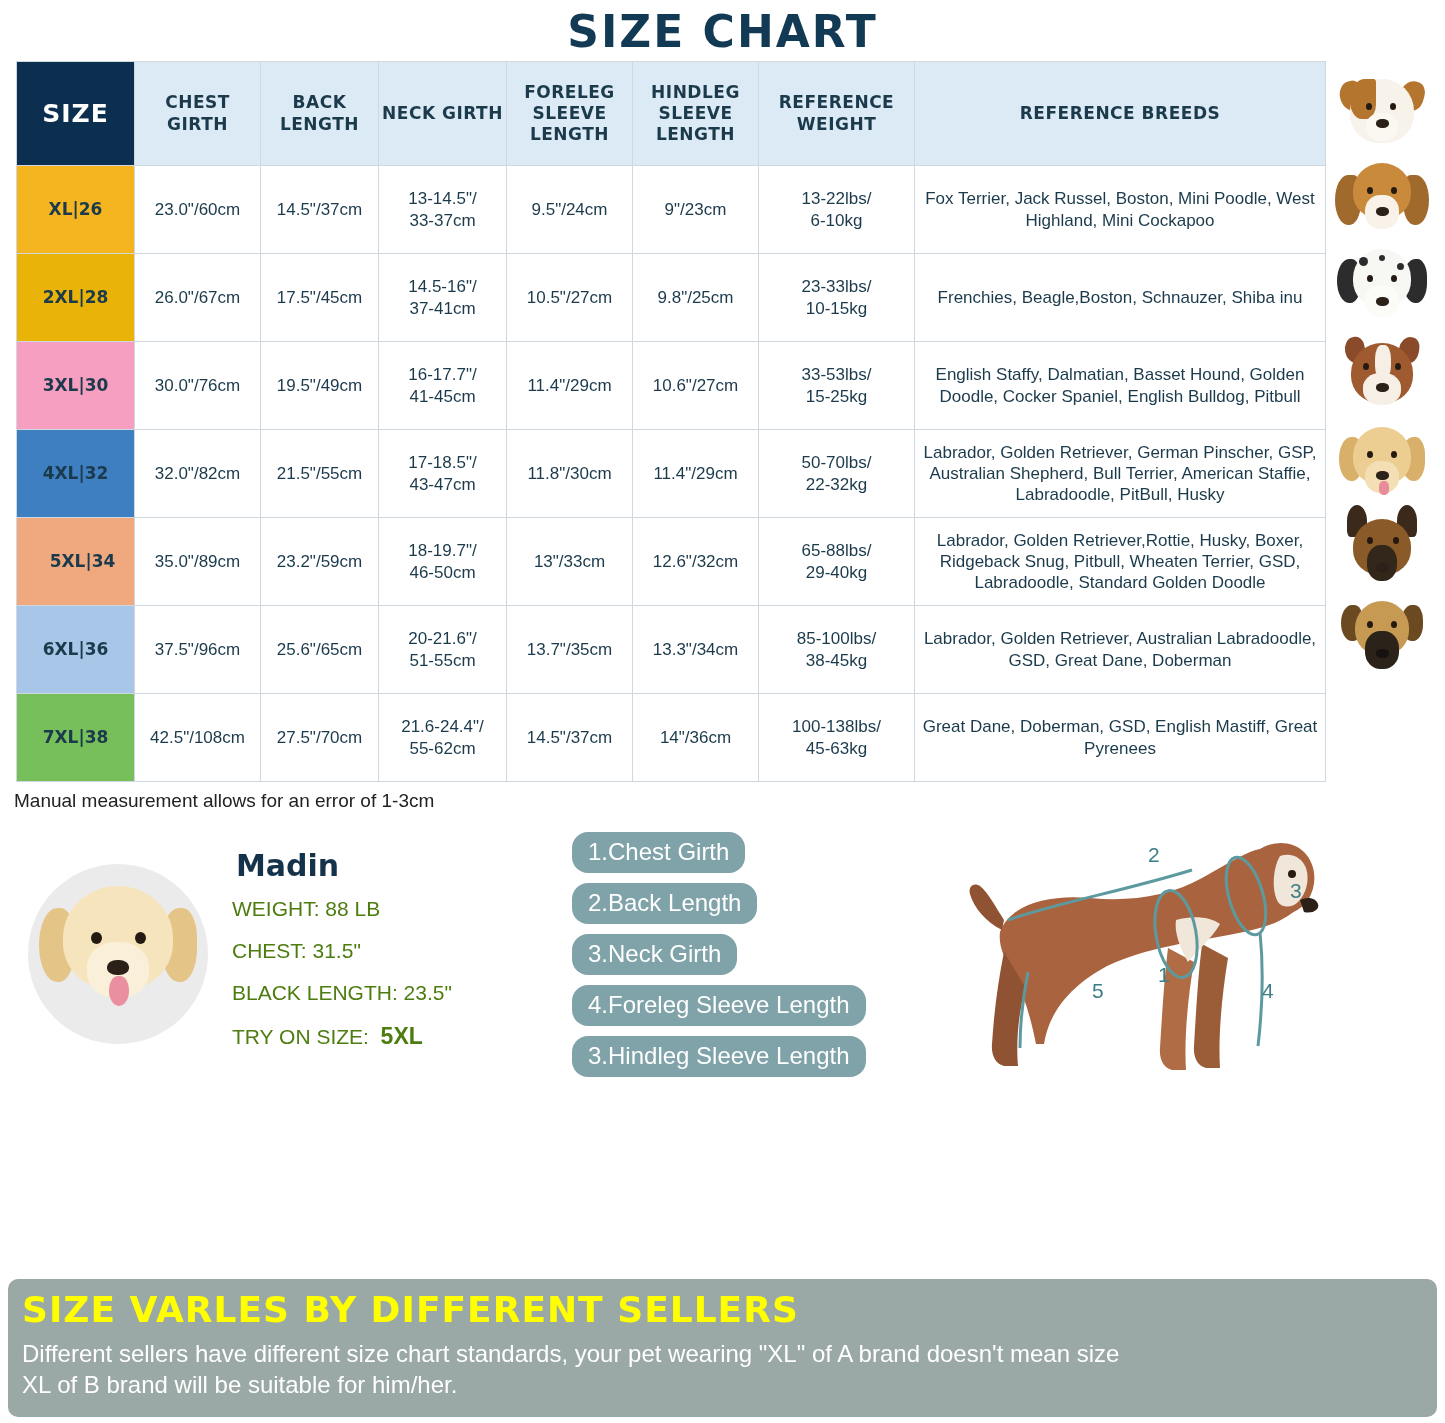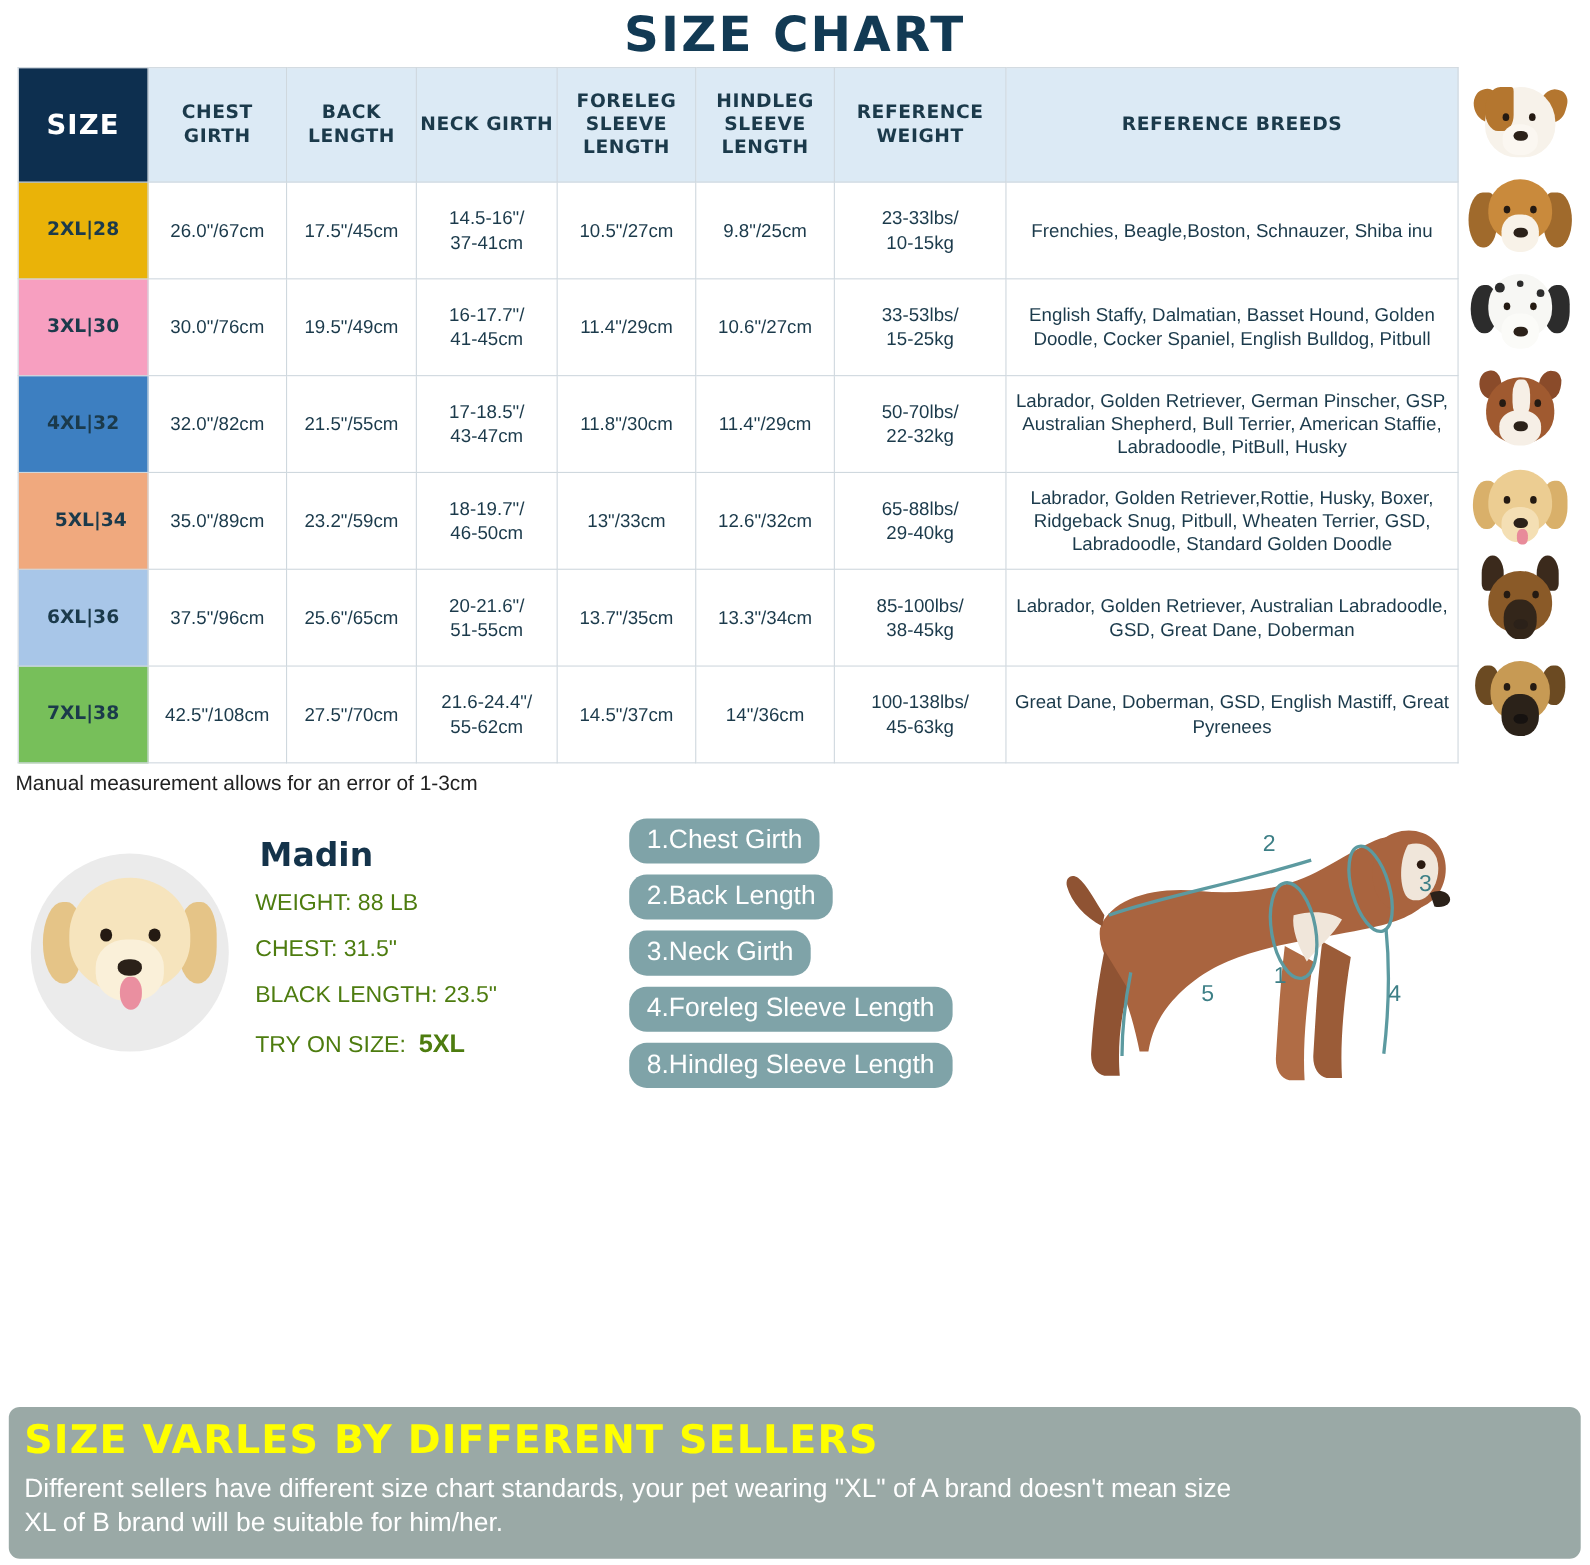--- a/index.html
+++ b/index.html
@@ -251,20 +251,30 @@
         <th>BACK LENGTH</th>
         <th>NECK GIRTH</th>
         <th>FORELEG SLEEVE LENGTH</th>
         <th>HINDLEG SLEEVE LENGTH</th>
         <th>REFERENCE WEIGHT</th>
         <th>REFERENCE  BREEDS</th>
       </tr>
     </thead>
     <tbody id="tbody">
         <tr>
+          <td class="size-cell" style="background: rgb(245, 181, 32);">XL|26</td>
+          <td>23.0"/60cm</td>
+          <td>14.5"/37cm</td>
+          <td>13-14.5"/<br>33-37cm</td>
+          <td>9.5"/24cm</td>
+          <td>9"/23cm</td>
+          <td>13-22lbs/<br>6-10kg</td>
+          <td class="breeds">Fox Terrier, Jack Russel, Boston, Mini Poodle, West Highland, Mini Cockapoo</td>
+        </tr>
+        <tr>
           <td class="size-cell" style="background: #eab308; margin-left: 44px;">2XL|28</td>
           <td>26.0"/67cm</td>
           <td>17.5"/45cm</td>
           <td>14.5-16"/<br>37-41cm</td>
           <td>10.5"/27cm</td>
           <td>9.8"/25cm</td>
           <td>23-33lbs/<br>10-15kg</td>
           <td class="breeds">Frenchies, Beagle,Boston, Schnauzer, Shiba inu</td>
         </tr>
         <tr>
@@ -433,21 +443,21 @@
       <span>TRY ON SIZE:</span>
       &nbsp;<b>5XL</b>
     </div>
   </div>
 
   <div class="legend">
     <div class="legend-row"><span class="legend-item">1.Chest Girth</span></div>
     <div class="legend-row"><span class="legend-item">2.Back Length</span></div>
     <div class="legend-row"><span class="legend-item">3.Neck Girth</span></div>
     <div class="legend-row"><span class="legend-item">4.Foreleg Sleeve Length</span></div>
-    <div class="legend-row"><span class="legend-item">8.Hindleg Sleeve Length</span></div>
+    <div class="legend-row"><span class="legend-item">3.Hindleg Sleeve Length</span></div>
   </div>
 
   <div class="dogdiagram">
     <svg width="500" height="300" viewBox="0 0 500 300">
 
       <path d="M60,120 C70,92 110,82 150,86 C190,90 230,84 262,66 C280,56 296,46 310,40
                C324,34 344,34 356,44 C368,54 372,74 362,90 C352,106 330,114 312,118
                C296,122 272,126 250,130 C228,134 200,140 176,150 C152,160 130,178 118,196
                C110,208 106,220 104,232 L96,232 C92,212 86,188 76,168 C66,148 58,136 60,120 Z" fill="#a9643f"></path>
 

